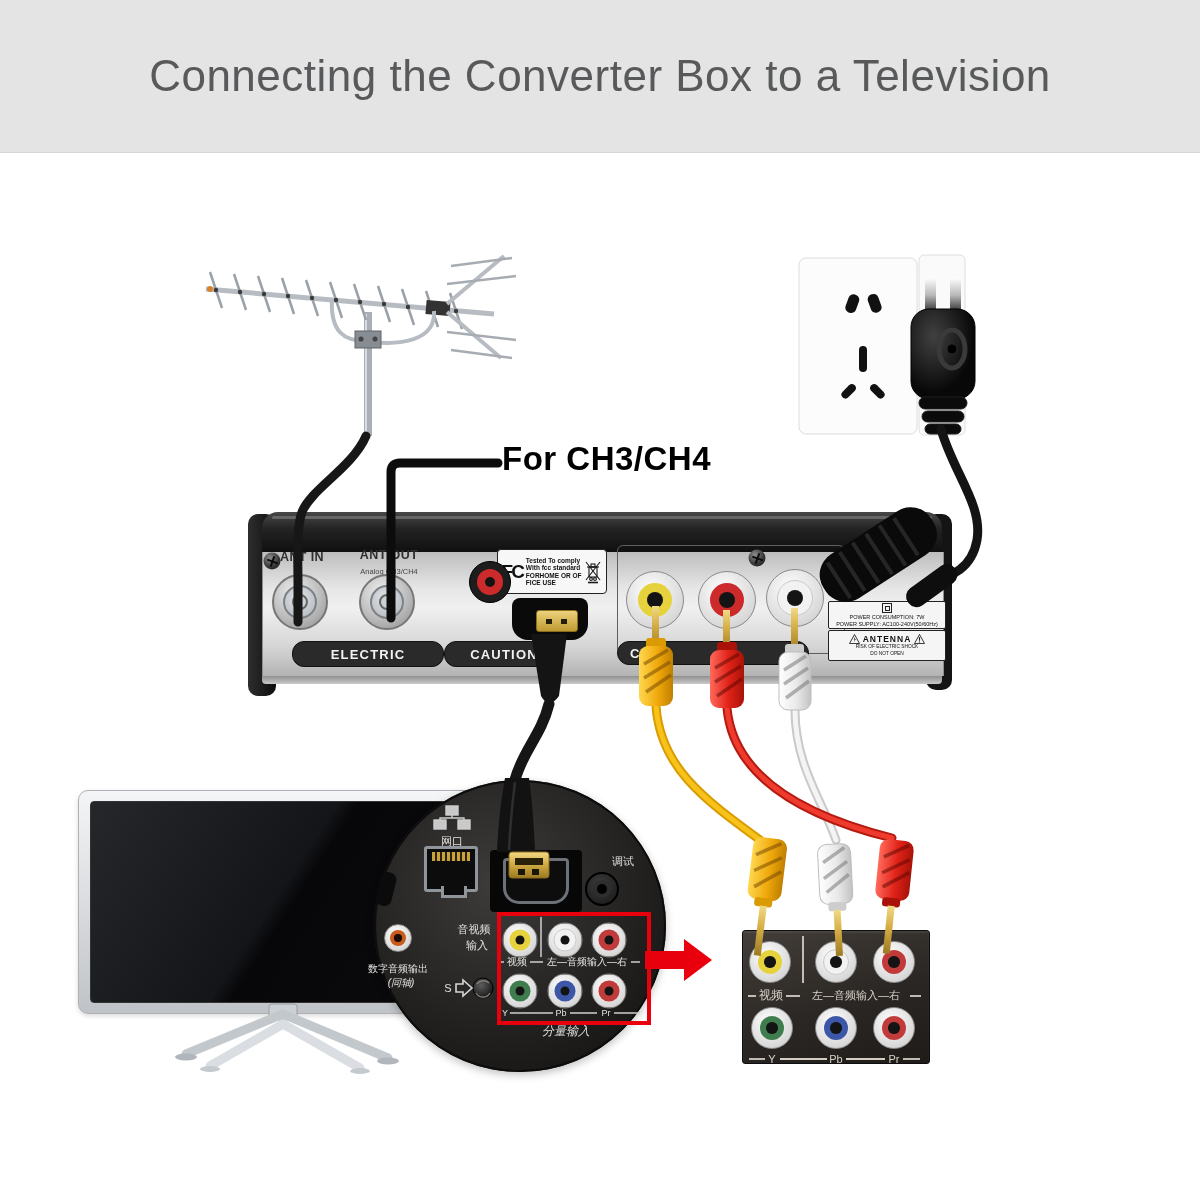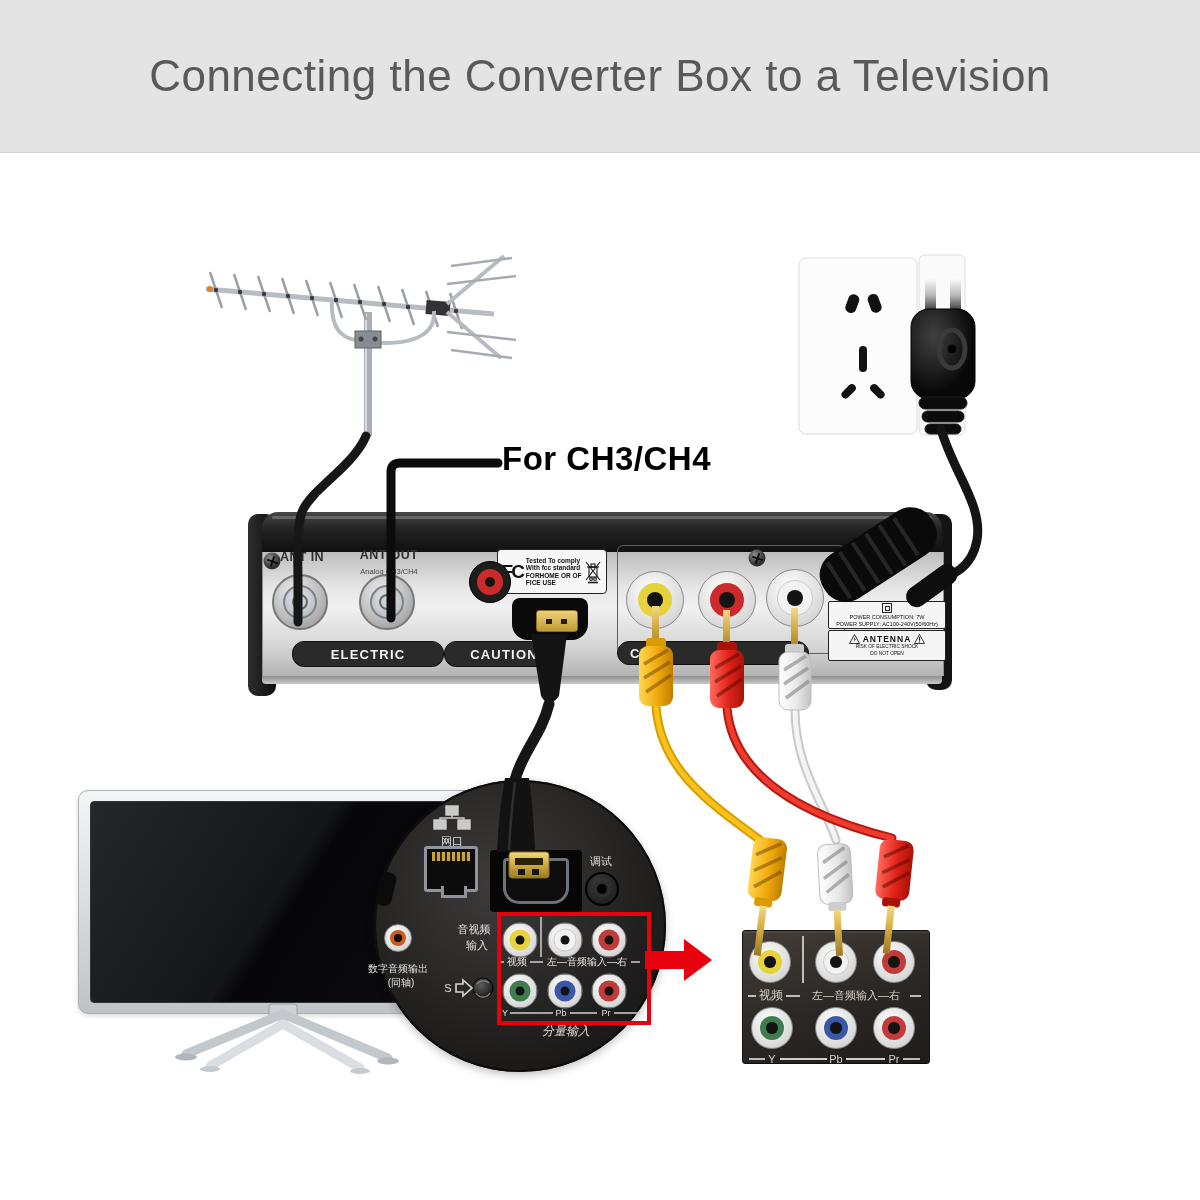--- a/index.html
+++ b/index.html
@@ -360,34 +360,34 @@
     </g>
   </svg>
 
   <span class="ctr cjk" style="left:452px;top:841px;font-size:11px;">网口</span>
   <div class="abs rj45">
       <div class="pins"></div>
       <div class="tab"></div>
     </div>
   <div class="abs hdmi-recess"></div>
   <div class="abs hdmi-metal"></div>
-  <span class="ctr cjk" style="left:601px;top:861px;font-size:11px;">调试</span>
+  <span class="ctr cjk" style="left:623px;top:861px;font-size:11px;">调试</span>
   <div class="jack dark" style="left:602px;top:889px;width:30px;height:30px;">
       <div class="mid c-gray">
         <div class="hole" style="width:55%;height:55%;background:#000;"></div>
       </div>
     </div>
 
   <div class="jack" style="left:398px;top:938px;width:26px;height:26px;">
       <div class="mid c-orange">
         <div class="hole" style="background:#1c0b06;"></div>
       </div>
     </div>
   <span class="ctr cjk" style="left:398px;top:969px;font-size:10px;">数字音频输出</span>
-  <span class="ctr cjk" style="left:401px;top:983px;font-size:10px;">(同轴)</span>
+  <span class="ctr cjk" style="left:401px;top:983px;font-size:10px;font-style:italic;">(同轴)</span>
 
   <span class="ctr cjk" style="left:474px;top:929px;font-size:11px;">音视频</span>
   <span class="ctr cjk" style="left:477px;top:945px;font-size:11px;">输入</span>
   <span class="ctr cjk" style="left:448px;top:988px;font-size:11px;">S</span>
 
   <div class="jack" style="left:520px;top:940px;width:33px;height:33px;">
       <div class="mid c-yellow">
         <div class="hole"></div>
       </div>
     </div>

